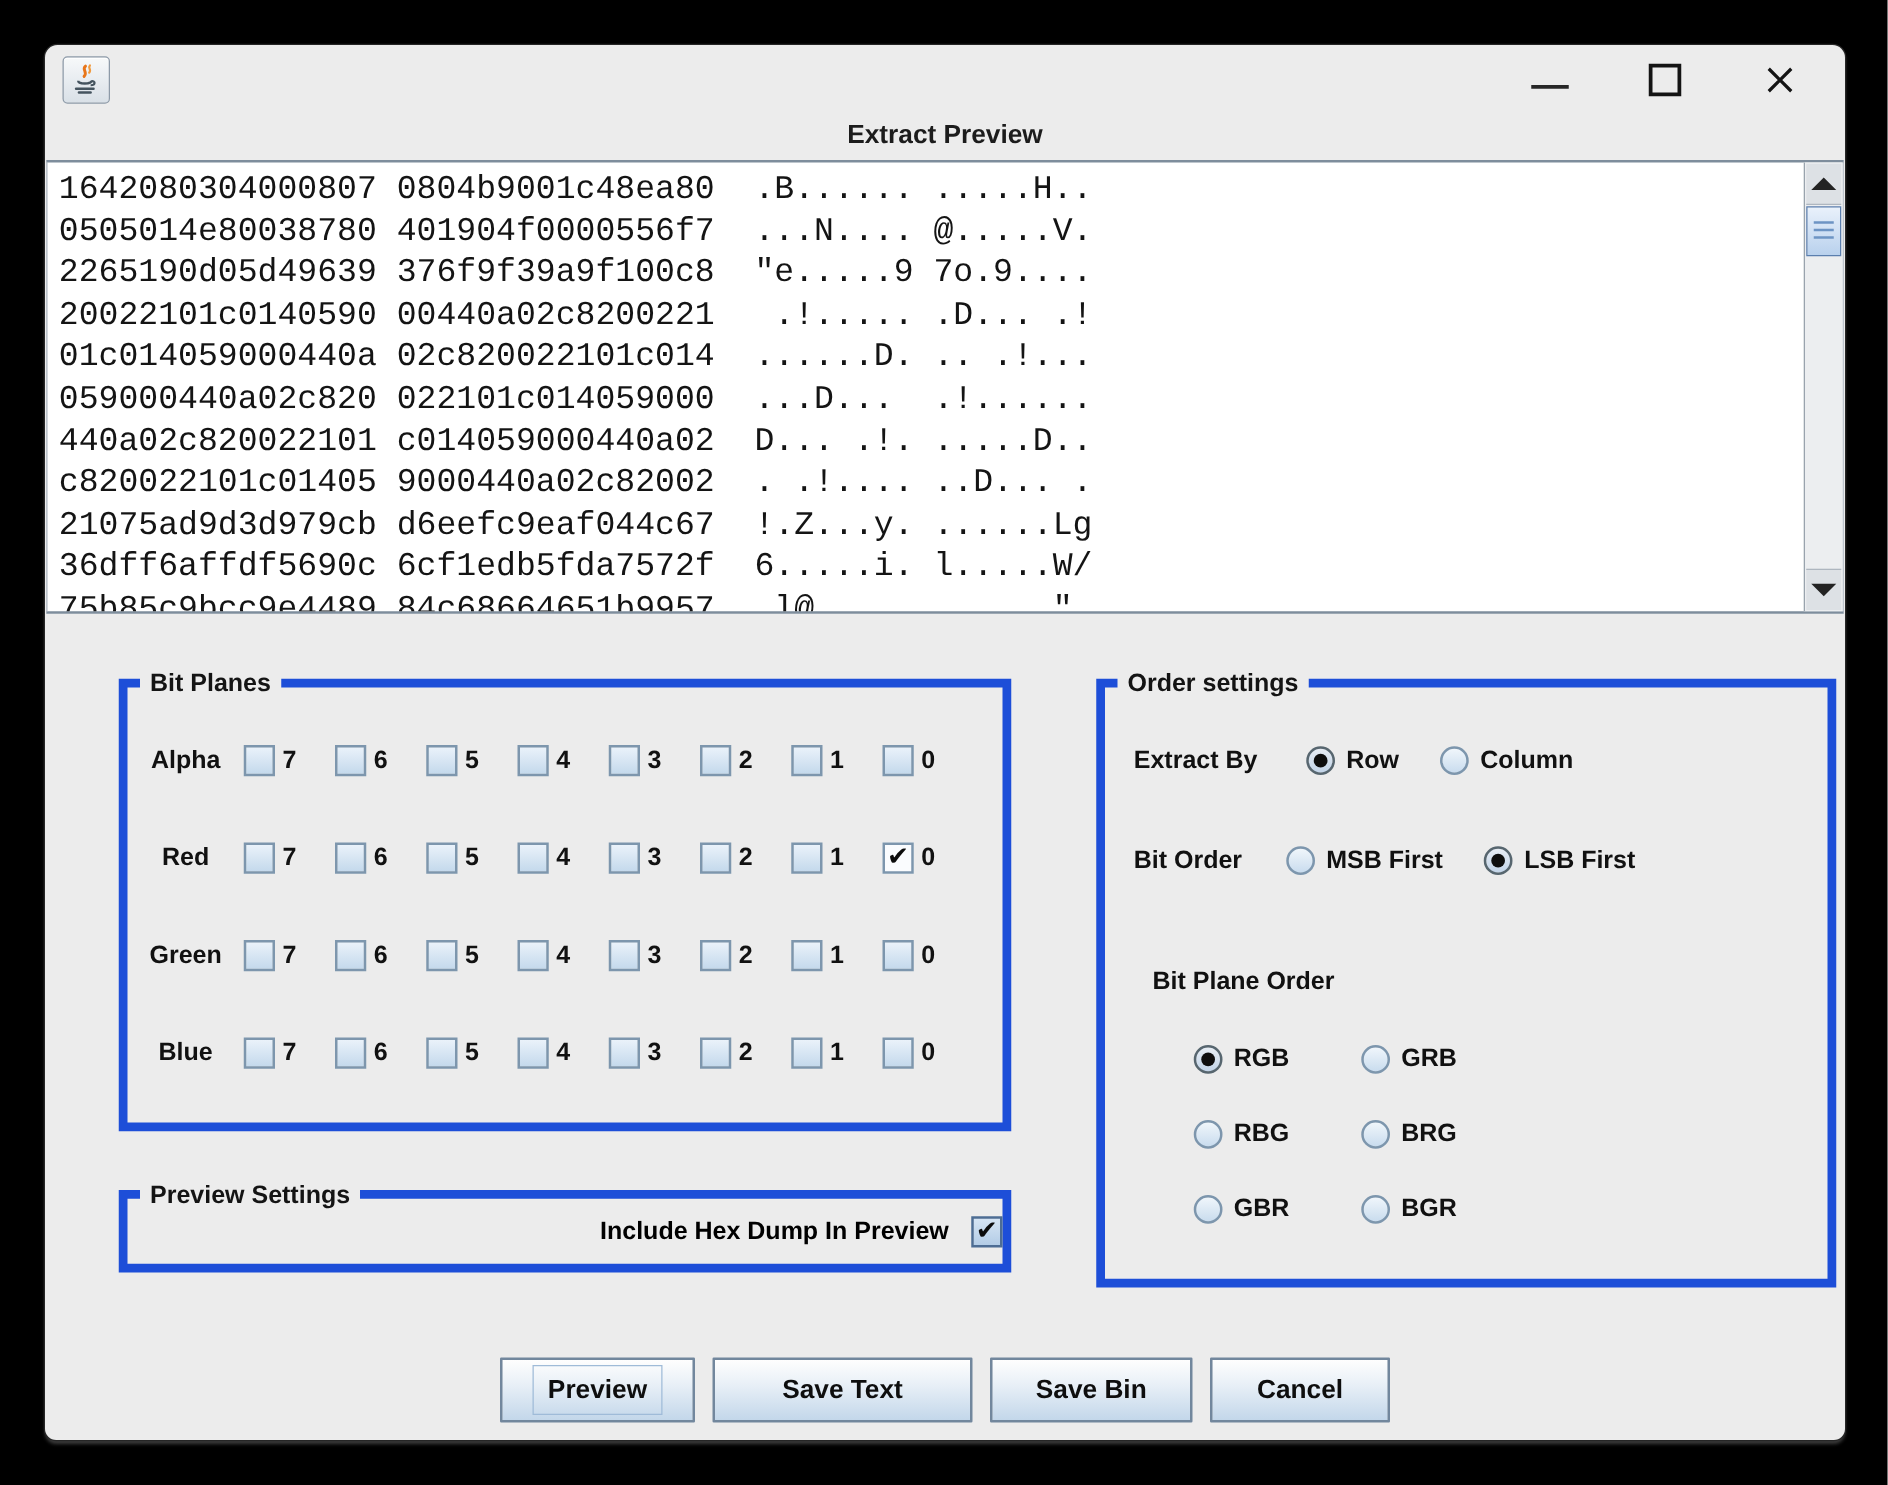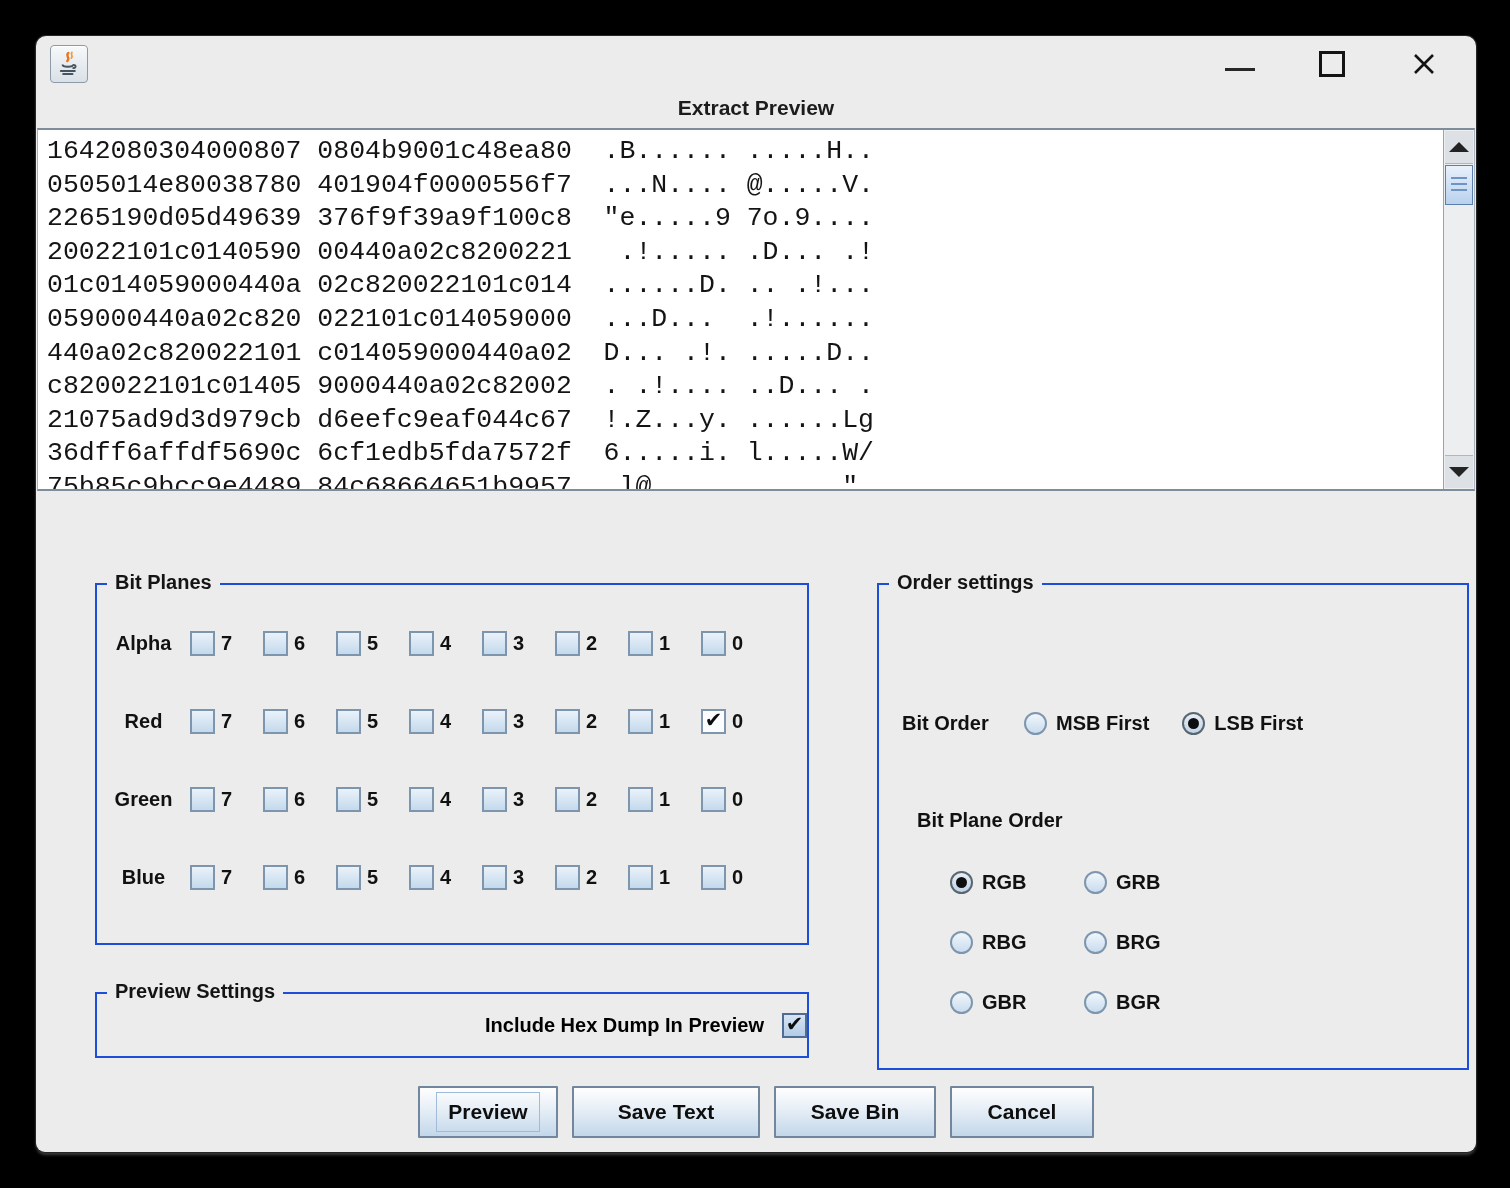--- a/index.html
+++ b/index.html
@@ -51,21 +51,21 @@
   .sb-btn.down { bottom:1px; border-top:1px solid #aeb6bf; }
   .tri-up { width:0; height:0; border-left:10px solid transparent; border-right:10px solid transparent; border-bottom:10px solid #232323; }
   .tri-down { width:0; height:0; border-left:10px solid transparent; border-right:10px solid transparent; border-top:10px solid #232323; }
   .sb-thumb {
     position:absolute; top:35px; left:1px; right:1px; height:40px;
     background:linear-gradient(180deg,#e9f1fb 0%,#b9d1ed 100%);
     border:1px solid #5b7fae; cursor:pointer; padding-top:7px;
   }
   .sb-thumb i { display:block; height:2px; margin:4px 5px 0 5px; background:#6d94c4; }
   
-  .group { position:absolute; border:2px solid #1d4ed8;margin-top:40px; }
+  .group { position:absolute; border:7px solid #1d4ed8; }
   .group-title {
     position:absolute; top:-14px; left:10px; background:#ececec; padding:0 8px;
     font-weight:bold; font-size:20px; color:#141414; white-space:nowrap;
   }
   
   #group-bitplanes { left:59px; top:507px; width:714px; height:362px; padding-top:19px; }
   .bp-row { height:78px; display:flex; align-items:center; }
   .bp-label { width:93px; text-align:center; font-weight:bold; font-size:20px; color:#111; }
   .cb-item { display:flex; align-items:center; width:73px; }
   .cb-item:first-of-type { margin-left:27px; }
@@ -107,21 +107,21 @@
   #bpo-label { position:absolute; left:38px; top:224px; font-weight:bold; font-size:20px; color:#111; }
   #bpo-grid { position:absolute; left:71px; top:267px; display:grid; grid-template-columns:134px auto; grid-auto-rows:60px; align-items:center;text-align:right; }
   
   .button-row { position:absolute; left:0; top:1050px; width:1440px; display:flex; justify-content:center; gap:14px; }
   .btn {
     height:52px; border:2px solid #72879d; border-radius:1px; padding:0;
     background:linear-gradient(180deg,#fefefe 0%,#e9f0f7 40%,#c3d7ea 100%);
     font-family:inherit; font-weight:bold; font-size:21px; color:#0e0e0e;
     display:flex; align-items:center; justify-content:center; cursor:pointer;
   }
-  .btn:nth-child(1){ width:140px; } .btn:nth-child(2){ width:188px; }
+  .btn:nth-child(1){ width:156px; } .btn:nth-child(2){ width:208px; }
   .btn:nth-child(3){ width:162px; } .btn:nth-child(4){ width:144px; }
   .btn .lbl { padding:7px 11px; border:1px solid transparent; }
   .btn.focused .lbl { border-color:#9fbbd8; }
 </style>
 </head>
 <body>
 
 <div class="window">
 
   <div class="titlebar">
@@ -312,20 +312,31 @@
           <span class="cb-item">
             <span class="checkbox"></span>
             <span class="bit-num">0</span>
           </span>
         </div>
       </div>
   </div>
 
   <div class="group" id="group-order">
     <span class="group-title">Order settings</span>
+    <div class="os-row" id="row-extract-by">
+      <span class="os-label">Extract By</span>
+    <span class="radio-item">
+          <span class="radio selected"></span>
+          <span class="radio-label">Row</span>
+        </span>
+        <span class="radio-item">
+          <span class="radio"></span>
+          <span class="radio-label">Column</span>
+        </span>
+      </div>
     <div class="os-row" id="row-bit-order">
       <span class="os-label">Bit Order</span>
     <span class="radio-item">
           <span class="radio"></span>
           <span class="radio-label">MSB First</span>
         </span>
         <span class="radio-item">
           <span class="radio selected"></span>
           <span class="radio-label">LSB First</span>
         </span>

